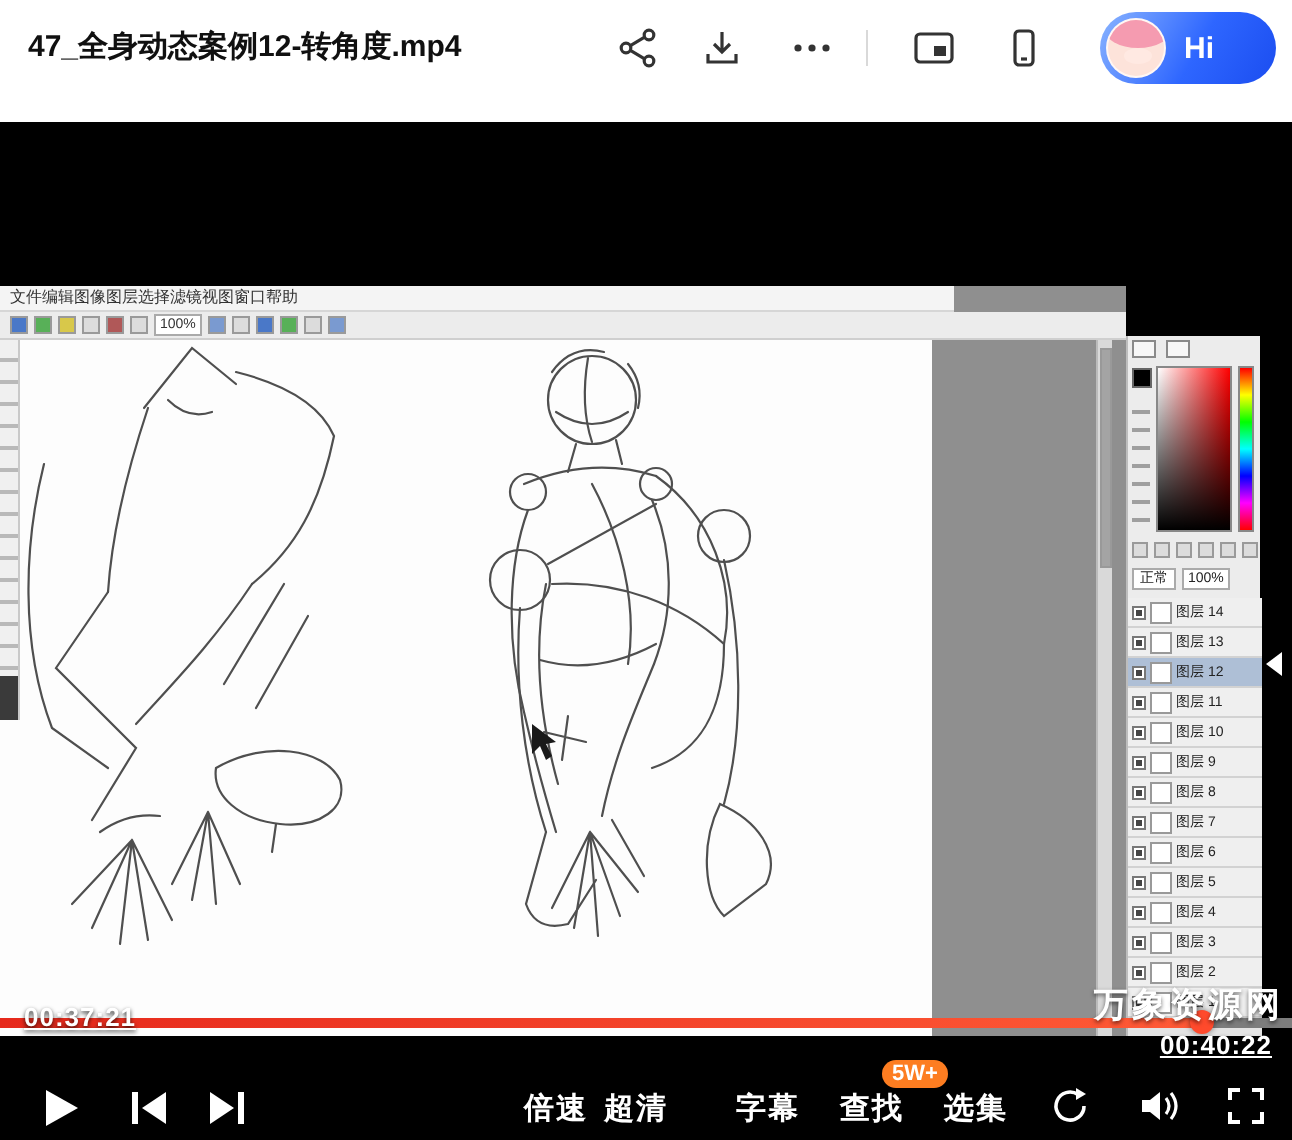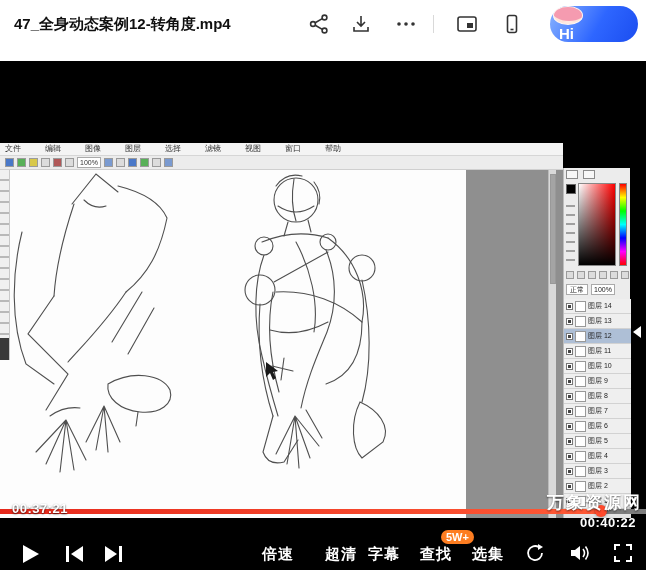--- a/index.html
+++ b/index.html
@@ -5,30 +5,30 @@
   * { box-sizing: border-box; }
   body { margin:0; background:#000; font-family:"Liberation Sans",sans-serif; }
   #stage { position:relative; width:646px; height:570px; background:#000; overflow:hidden; }
 
   
   .header { position:absolute; top:0; left:0; width:646px; height:61px; background:#fff; z-index:20; }
   .title { position:absolute; left:14px; top:0; line-height:48px; font-size:15px; font-weight:bold; color:#101010; white-space:nowrap; }
   .hicon { position:absolute; top:13px; width:22px; height:22px; color:#333; cursor:pointer; }
   .hdivider { position:absolute; left:433px; top:15px; width:1px; height:18px; background:#d9d9d9; }
   .pill { position:absolute; right:8px; top:6px; width:88px; height:36px; border-radius:18px;
-          background:linear-gradient(120deg,#8ab4ff 0%,#2e66ff 55%,#1b4df0 100%); display:flex; cursor:pointer;flex-direction:column; }
+          background:linear-gradient(120deg,#8ab4ff 0%,#2e66ff 55%,#1b4df0 100%); display:flex; align-items:center; cursor:pointer; }
   .pill .hi { color:#fff; font-weight:bold; font-size:15px; margin-left:9px; }
   .avatar { width:30px; height:30px; margin-left:3px; border-radius:50%; background:#fde3da; position:relative; overflow:hidden; border:1px solid rgba(255,255,255,.7); }
   .avatar::before { content:""; position:absolute; left:-2px; top:-6px; width:34px; height:20px; border-radius:50%; background:#f59bb0; }
   .avatar::after { content:""; position:absolute; left:8px; top:14px; width:14px; height:8px; border-radius:50%; background:#ffe9e2; }
 
   
   .app { position:absolute; left:0; top:95px; width:563px; height:375px; background:#8f8f8f; z-index:1; }
-  .menubar { position:absolute; left:0; top:0; width:563px; height:13px; background:#f4f4f4; border-bottom:1px solid #d6d6d6;
-             display:flex; gap:24px; padding:1px 5px; overflow:hidden; }
+  .menubar { position:absolute; left:0; top:0; width:477px; height:13px; background:#f4f4f4; border-bottom:1px solid #d6d6d6;
+             display:flex; gap:0; padding:1px 5px; overflow:hidden; }
   .menubar span { font-size:8px; line-height:10px; color:#333; white-space:nowrap; }
   .toolbar { position:absolute; left:0; top:13px; width:563px; height:14px; background:#ececec; border-bottom:1px solid #cfcfcf;
              display:flex; align-items:center; gap:3px; padding-left:5px; }
   .tbtn { width:9px; height:9px; border:1px solid #9a9a9a; background:#dcdcdc; }
   .tbtn.c1{background:#4a78c8} .tbtn.c2{background:#58b058} .tbtn.c3{background:#d8c84a} .tbtn.c4{background:#b05858} .tbtn.c5{background:#7a9ad0}
   .tfield { height:11px; min-width:22px; font-size:7px; line-height:9px; padding:0 2px; background:#fff; border:1px solid #aaa; color:#333; }
   .toolstrip { position:absolute; left:0; top:27px; width:10px; height:190px; background:repeating-linear-gradient(#f0f0f0 0 9px,#b9b9b9 9px 11px); border-right:1px solid #c9c9c9; }
   .toolstrip::after { content:""; position:absolute; bottom:0; left:0; width:100%; height:22px; background:#3a3a3a; }
   .canvas { position:absolute; left:10px; top:27px; width:456px; height:348px; background:#fdfdfd; }
   .canvas-left { position:absolute; left:0; top:217px; width:10px; height:158px; background:#fdfdfd; }
@@ -55,21 +55,21 @@
   .eye { width:7px; height:7px; border:1px solid #777; background:#fff; position:relative; margin-right:2px; flex:0 0 auto; }
   .eye::after { content:""; position:absolute; left:1px; top:1px; width:3px; height:3px; background:#444; }
   .thumb { width:11px; height:11px; border:1px solid #999; background:#fff; margin-right:2px; flex:0 0 auto; }
   .lname { font-size:7px; color:#222; white-space:nowrap; overflow:hidden; }
   .collapse { position:absolute; left:633px; top:278px; width:0; height:0; border-top:6px solid transparent; border-bottom:6px solid transparent; border-right:8px solid #fff; z-index:3; }
 
   
   .progress-wrap { position:absolute; left:0; top:509px; width:646px; height:5px; background:#7d7d7d; z-index:6; cursor:pointer; }
   .progress-fill { height:100%; width:93%; background:linear-gradient(90deg,#e6291c,#ff5a36); }
   .progress-handle { position:absolute; top:-4px; width:12px; height:12px; border-radius:50%; background:#ff4a2c; box-shadow:0 0 3px rgba(0,0,0,.5); }
-  .time { position:absolute; top:501px; color:#fff; font-size:13px; font-weight:bold; letter-spacing:.5px; z-index:7; text-shadow:0 1px 2px rgba(0,0,0,.8); }
+  .time { position:absolute; top:501px; color:#fff; font-size:13px; font-weight:bold; letter-spacing:.5px; z-index:7; text-shadow:0 1px 2px rgba(0,0,0,.8);text-decoration:underline; }
   .time.current { left:12px; }
   .time.duration { right:10px;margin-top:14px; }
   .wm-name { position:absolute; right:4px; top:491px; color:#fff; font-size:17px; letter-spacing:2px; z-index:8; text-shadow:0 1px 2px rgba(0,0,0,.6);font-weight:bold; }
   .wm-url { position:absolute; left:372px; top:535px; color:rgba(255,255,255,.92); font-size:17px; font-style:italic; letter-spacing:1px; z-index:5; }
 
   .ctrl { position:absolute; top:543px; z-index:7; color:#fff; cursor:pointer; }
   .ctrl svg { display:block; }
   .ctrl-text { position:absolute; top:545px; z-index:7; color:#fff; font-size:15px; font-weight:bold; letter-spacing:1px; cursor:pointer; text-shadow:0 1px 2px rgba(0,0,0,.7); }
   .badge { position:absolute; left:441px; top:530px; z-index:9; background:#fd7d21; color:#fff; font-size:11px; font-weight:bold;
            padding:1px 5px; border-radius:8px; cursor:default; }
@@ -326,21 +326,21 @@
       </svg>
   </div>
   <div class="ctrl" style="left:102px;top:545px">
     <svg width="22" height="18" viewBox="0 0 22 18" fill="#fff">
         <polygon points="3,1 3,17 15,9"></polygon>
         <rect x="17" y="1" width="3" height="16"></rect>
       </svg>
   </div>
 
   <div class="ctrl-text" style="left:262px">倍速</div>
-  <div class="ctrl-text" style="left:325px">超清</div>
+  <div class="ctrl-text" style="left:302px">超清</div>
   <div class="ctrl-text" style="left:368px">字幕</div>
   <div class="ctrl-text" style="left:420px">查找</div>
   <div class="ctrl-text" style="left:472px">选集</div>
   <div class="badge">5W+</div>
 
   <div class="ctrl" style="left:524px;top:542px">
     <svg width="22" height="22" viewBox="0 0 22 22" fill="none" stroke="#fff" stroke-width="1.8">
       <path d="M18,11 a7,7 0 1 1 -3,-5.7"></path>
         <polygon points="14,2 19,5 14,8" fill="#fff" stroke="none"></polygon>
     </svg>

